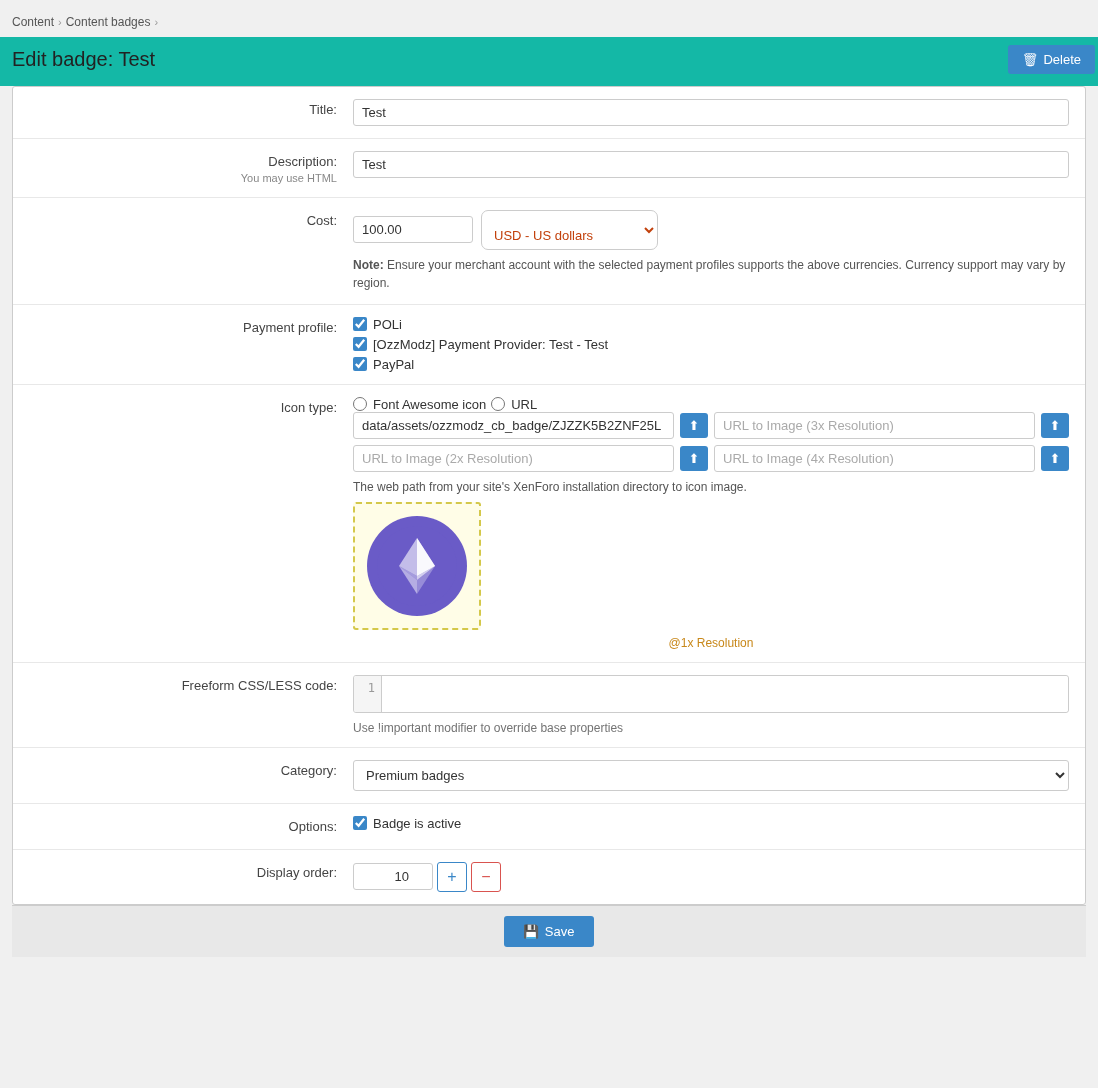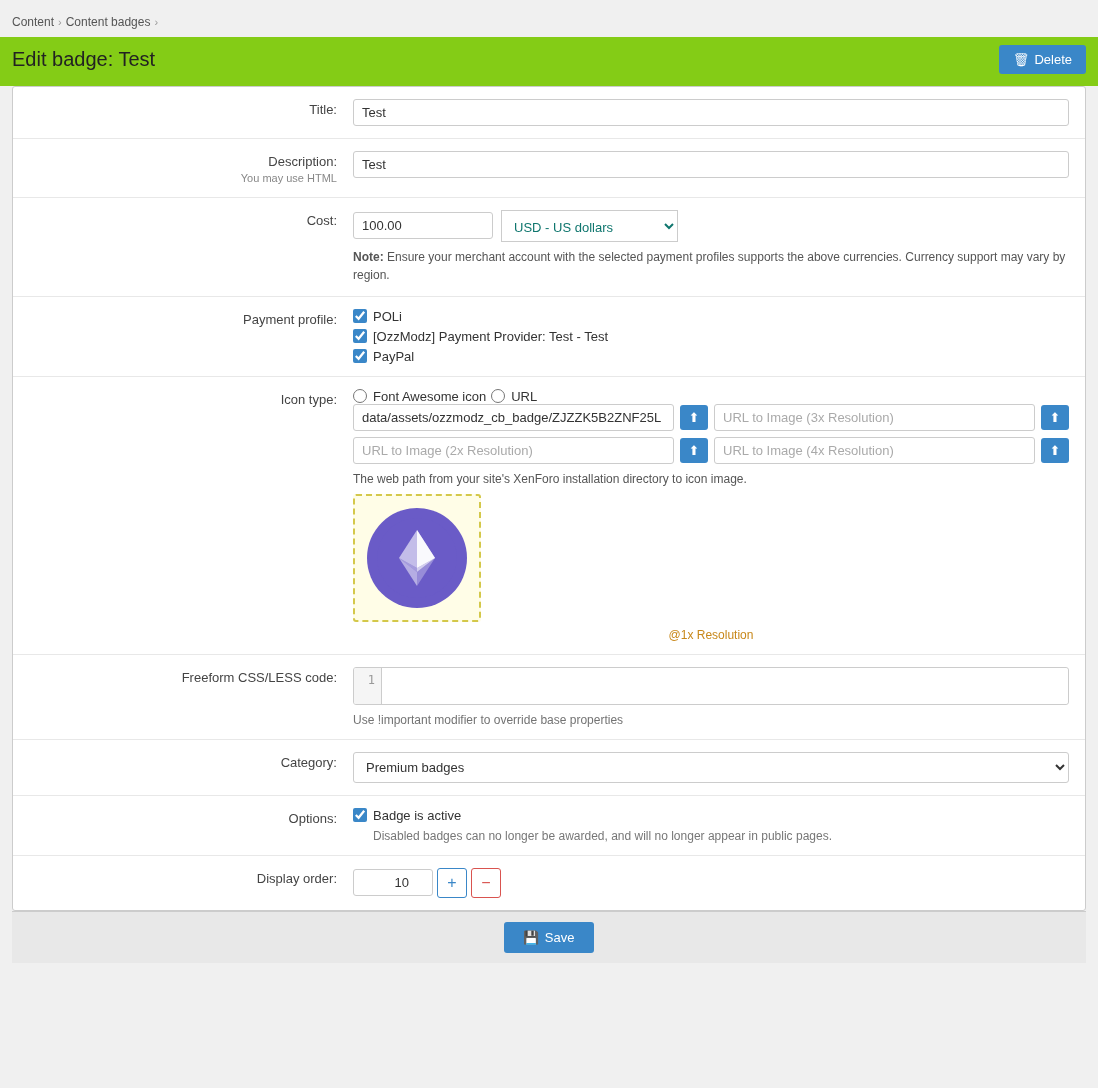--- a/index.html
+++ b/index.html
@@ -18,22 +18,22 @@
       background: #f0f0f0;
       gap: 4px;
       margin-top: 7px;
     }
     .breadcrumb a { color: #555; text-decoration: none; }
     .breadcrumb .sep { color: #999; font-size: 11px; }
     .page-header {
       display: flex;
       align-items: center;
       justify-content: space-between;
-      padding: 8px 12px 12px 12px;
-      background: #84cc16;
+      padding: 8px 3px 12px 12px;
+      background: #14b8a6;
     }
     .page-title {
       font-size: 20px;
       font-weight: 400;
       color: #222;
     }
     .btn-delete {
       background: #3a87c8;
       color: #fff;
       border: none;
@@ -94,28 +94,28 @@
       color: #555;
       margin-top: 6px;
       line-height: 1.5;
     }
     .note-text strong { font-weight: 600; }
     .cost-row {
       display: flex;
       align-items: center;
       gap: 8px;
     }
-    .cost-input { width: 140px; }
+    .cost-input { width: 120px; }
     .currency-select {
       border: 1px solid #ccc;
-      border-radius: 0;
-      padding: 8px 24px 5px 8px;
+      border-radius: 7px;
+      padding: 16px 24px 5px 8px;
       font-size: 13px;
       font-family: inherit;
-      color: #0f766e;
+      color: #c2410c;
       background: #fff;
       cursor: pointer;
       outline: none;
       appearance: auto;
     }
     .checkbox-group { display: flex; flex-direction: column; gap: 5px; }
     .checkbox-item {
       display: flex;
       align-items: center;
       gap: 6px;
@@ -460,21 +460,20 @@
     </div>
 
     <div class="form-row">
       <div class="form-label">Options:</div>
       <div class="form-content">
         <div class="options-group">
           <label class="checkbox-item">
             <input type="checkbox" checked="" style="">
             <span>Badge is active</span>
           </label>
-          <div class="option-desc">Disabled badges can no longer be awarded, and will no longer appear in public pages.</div>
         </div>
       </div>
     </div>
 
     <div class="form-row">
       <div class="form-label">Display order:</div>
       <div class="form-content">
         <div class="display-order-row">
           <input type="number" class="order-input" value="10" style="">
           <button class="stepper-btn stepper-plus">

